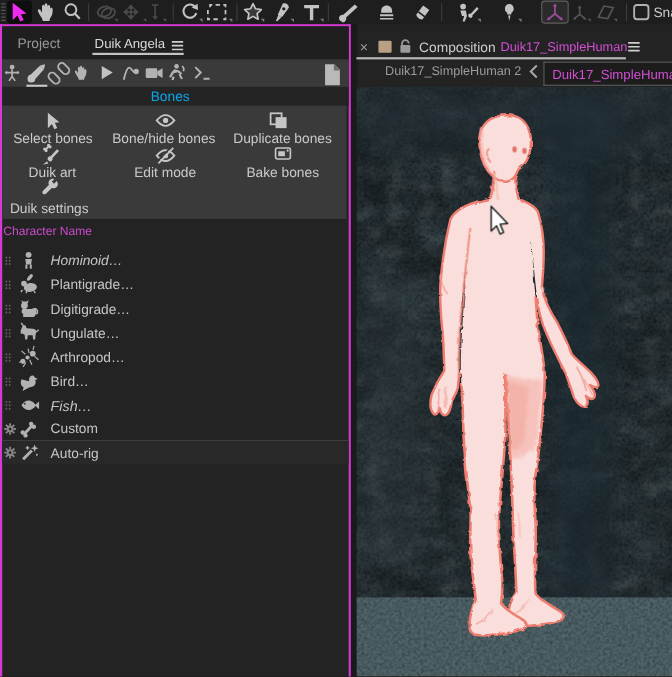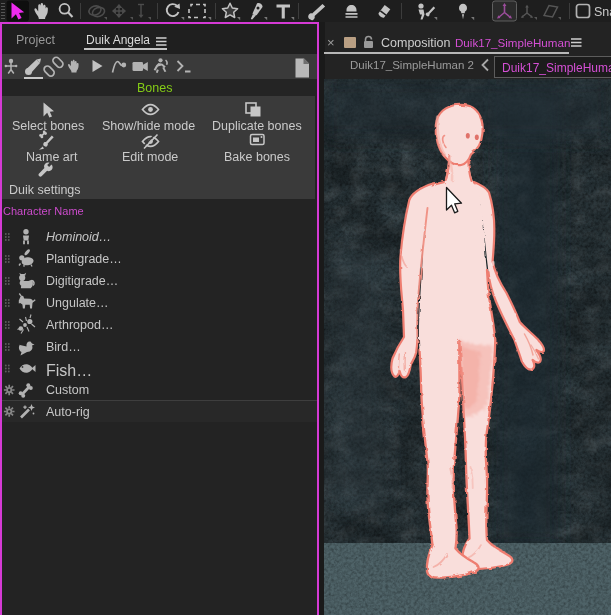--- a/index.html
+++ b/index.html
@@ -142,21 +142,21 @@
 </g>
 <g stroke="#b3b3b3" stroke-width="1.8" fill="none">
   <path d="M177.5 7l5 5-5 5M185 17.5h5.5"></path>
 </g>
 <path d="M295.5 4.5 h8.5 l5 5 v14 h-13.5 z" fill="#b9b9b9"></path>
 <path d="M303.5 4 l6 6 h-6 z" fill="#6e6e6e"></path>
 </svg>
 <div class="abs" style="left:24px;top:76.5px;width:19px;height:2px;background:#c9c9c9;"></div>
 
 <div class="abs" style="left:2px;top:79px;width:315px;height:17px;background:#242424;"></div>
-<div class="t" style="left:137px;top:81px;font-size:12.5px;color:#84cc16;">Bones</div>
+<div class="t" style="left:137px;top:81px;font-size:12.5px;color:#0ea5e9;">Bones</div>
 
 <div class="abs" style="left:2px;top:96px;width:313px;height:103px;background:#3a3a3a;"></div>
 <svg class="abs" id="bico" style="left:0;top:96px" width="319" height="103" viewBox="0 0 319 103">
 <path d="M43.5 6.5 L43.5 20.5 L47.2 16.8 L49.4 21.6 L52 20.4 L49.8 15.7 L54 15.2 Z" fill="#c6c6c6"></path>
 <g>
   <path d="M142.5 13.5 C 145.3 10, 148 8.6, 150.5 8.6 C 153 8.6, 155.7 10, 158.5 13.5 C 155.7 17, 153 18.4, 150.5 18.4 C 148 18.4, 145.3 17, 142.5 13.5 Z" fill="none" stroke="#c6c6c6" stroke-width="1.7"></path>
   <circle cx="150.5" cy="13.5" r="2.4" fill="#c6c6c6"></circle>
 </g>
 <g>
   <rect x="246" y="7" width="10" height="10" fill="none" stroke="#c6c6c6" stroke-width="1.6"></rect>
@@ -178,23 +178,23 @@
   <path d="M142.6 51.2 L 156 37.2" stroke="#3a3a3a" stroke-width="1.5"></path>
 </g>
 <g>
   <rect x="250.5" y="38.5" width="13.5" height="10" rx="1.5" fill="none" stroke="#c6c6c6" stroke-width="1.5"></rect>
   <rect x="253" y="41.5" width="6" height="4.5" fill="#c6c6c6"></rect>
   <circle cx="261.5" cy="41" r="1" fill="#c6c6c6"></circle>
 </g>
 <path d="M51.5 68.5 c1.5 1.5 1.5 4 0 5.5 c-1.2 1.2-3 1.4-4.4 .8 l-5.3 5.3 c-.8 .8-2 .8-2.7 0 c-.8-.8-.8-2 0-2.7 l5.3-5.3 c-.6-1.4-.4-3.2 .8-4.4 c1.2-1.2 2.9-1.4 4.3-.9 l-2.3 2.3 1.9 1.9 2.4-2.5z" fill="#c6c6c6"></path>
 </svg>
 <div class="t" style="left:12px;top:119px;font-size:12.5px;color:#cacaca;">Select bones</div>
-<div class="t" style="left:102px;top:119px;font-size:12.5px;color:#cacaca;">Show/hide mode</div>
+<div class="t" style="left:102px;top:119px;font-size:12.5px;color:#cacaca;">Bone/hide bones</div>
 <div class="t" style="left:212px;top:119px;font-size:12.5px;color:#cacaca;">Duplicate bones</div>
-<div class="t" style="left:26px;top:150px;font-size:12.5px;color:#cacaca;">Name art</div>
+<div class="t" style="left:26px;top:150px;font-size:12.5px;color:#cacaca;">Duik art</div>
 <div class="t" style="left:122px;top:150px;font-size:12.5px;color:#cacaca;">Edit mode</div>
 <div class="t" style="left:224px;top:150px;font-size:12.5px;color:#cacaca;">Bake bones</div>
 <div class="t" style="left:9px;top:183px;font-size:12.5px;color:#cacaca;">Duik settings</div>
 
 <div class="t" style="left:3px;top:205px;font-size:11px;color:#cb4bcb;">Character Name</div>
 
 <div class="abs" style="left:2px;top:400px;width:315px;height:1px;background:#3e3e3e;"></div>
 <div class="abs" style="left:2px;top:401px;width:315px;height:21px;background:#282828;"></div>
 <svg class="abs" id="list" style="left:0;top:222px" width="319" height="200" viewBox="0 222 319 200">
 <g fill="#5f5f5f">
@@ -265,21 +265,21 @@
   </g>
   <use href="#gear1" y="21.5"></use>
 </g>
 </svg>
 <div class="t" style="left:46px;top:230px;font-size:12.5px;color:#c6c6c6;font-style:italic;">Hominoid…</div>
 <div class="t" style="left:46px;top:252px;font-size:12.5px;color:#c6c6c6;">Plantigrade…</div>
 <div class="t" style="left:46px;top:274px;font-size:12.5px;color:#c6c6c6;">Digitigrade…</div>
 <div class="t" style="left:46px;top:296px;font-size:12.5px;color:#c6c6c6;">Ungulate…</div>
 <div class="t" style="left:46px;top:318px;font-size:12.5px;color:#c6c6c6;">Arthropod…</div>
 <div class="t" style="left:46px;top:340px;font-size:12.5px;color:#c6c6c6;">Bird…</div>
-<div class="t" style="left:46px;top:362px;font-size:16px;color:#c6c6c6;">Fish…</div>
+<div class="t" style="left:46px;top:362px;font-size:13px;color:#c6c6c6;font-style:italic;">Fish…</div>
 <div class="t" style="left:46px;top:383px;font-size:12.5px;color:#c6c6c6;text-align:right;">Custom</div>
 <div class="t" style="left:46px;top:405px;font-size:12.5px;color:#c6c6c6;">Auto-rig</div>
 
 <div class="t" style="left:327px;top:35px;font-size:13px;color:#9e9e9e;">×</div>
 <div class="abs" style="left:344px;top:37px;width:12px;height:11px;background:#b99f83;border-radius:1px;"></div>
 <svg class="abs" style="left:362px;top:35px" width="14" height="15" viewBox="0 0 14 15">
     <path d="M3.5 6V4.5a3 3 0 0 1 6 0" fill="none" stroke="#9a9a9a" stroke-width="1.6"></path>
     <rect x="2" y="6" width="9" height="7" rx="1" fill="#9a9a9a"></rect>
   </svg>
 <div class="t" style="left:381px;top:36px;font-size:12.5px;color:#cdcdcd;">Composition</div>

